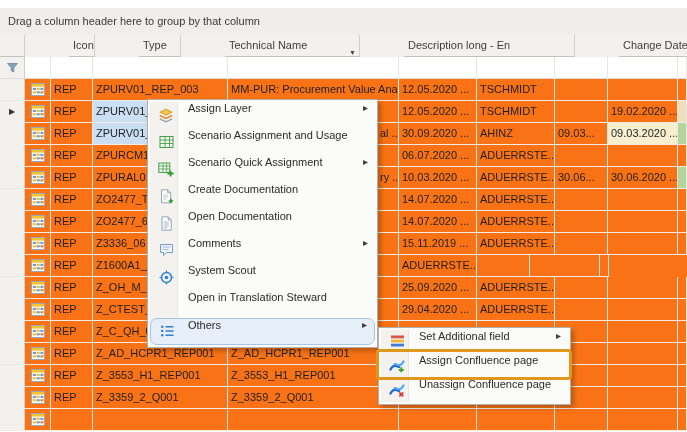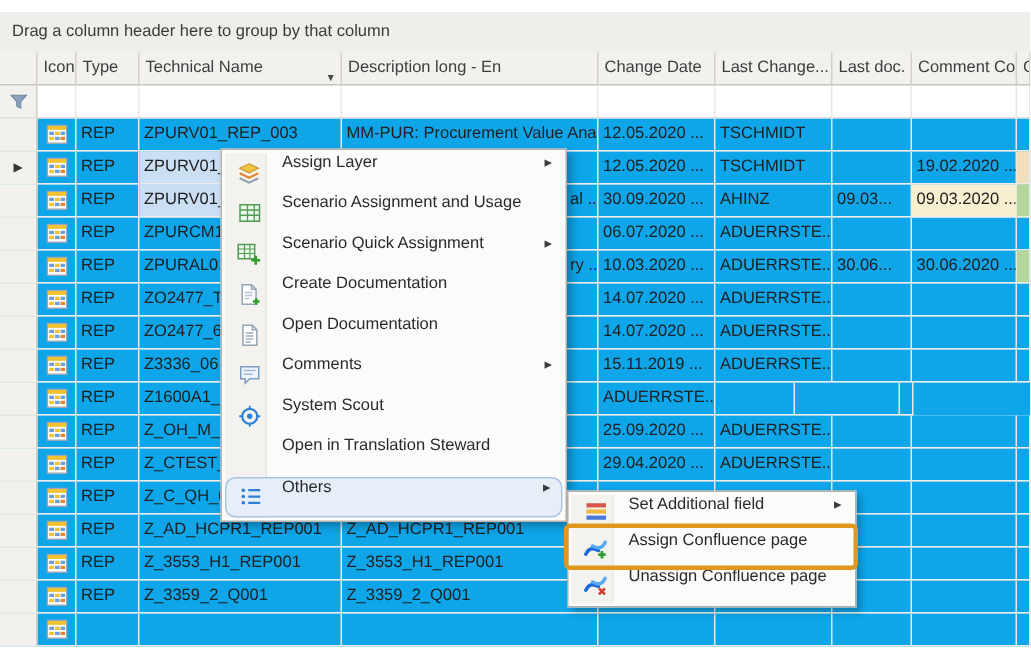--- a/index.html
+++ b/index.html
@@ -4,30 +4,30 @@
 <style>
   * { box-sizing: border-box; margin: 0; padding: 0; }
   html, body { width: 687px; height: 432px; overflow: hidden; }
   body { font-family: "Liberation Sans", sans-serif; font-size: 11px; }
   .app { position: relative; width: 687px; height: 432px; background: #fff; overflow: hidden; }
 
   .group-panel { position: absolute; left: 0; top: 8px; width: 687px; height: 35px;
     background: #f0eeeb; border-bottom: 1px solid #d4d1cd; color: #3a3a3a; padding: 7px 0 0 8px; }
 
   .grid { position: absolute; left: 0; top: 35px; width: 687px; bottom: 0; }
-  .hrow { display: flex; height: 22px; background: #f3f1ee; }
+  .hrow { display: flex; height: 22px; background: #f3f1ee; gap: 44px; }
   .hcell { position: relative; border-right: 1px solid #d3d0cc; border-bottom: 1px solid #c6c3bf;
     line-height: 21px; padding: 0 4px; color: #3e3e3e; white-space: nowrap; overflow: hidden; flex: none; }
   .harrow { position: absolute; right: 3px; top: 7px; font-size: 7px; color: #4a4a4a; }
 
   .frow { display: flex; height: 22px; background: #fff; }
   .fcell { border-right: 1px solid #eae7e3; border-bottom: 1px solid #e0ddd9; flex: none; }
   .fcell.ind { background: #f3f1ee; border-right: 1px solid #d3d0cc; text-align: center; padding-top: 4px; }
 
-  .row { display: flex; height: 22px; background: #0ea5e9; }
+  .row { display: flex; height: 22px; background: #f97316; }
   .cell { border-right: 1px solid #ebe8e4; border-bottom: 1px solid #f0ede9; line-height: 21px;
     padding: 0 3px; white-space: nowrap; overflow: hidden; color: #1f1f1f; flex: none; }
   .cell.ind { background: #f3f1ee; border-right: 1px solid #d3d0cc; text-align: center;
     font-size: 8px; color: #333; padding: 0; line-height: 22px; }
   .cell.iconc { text-align: center; padding-top: 4px; line-height: normal; }
   .cell.sel { background: #cadef4; }
   .cell.indent { padding-left: 152px; }
 
   .menu { position: absolute; background: #fbfbfa; border: 1px solid #b3b0ac;
     box-shadow: 3px 3px 5px rgba(0,0,0,.25); padding: 2px; z-index: 10; }

